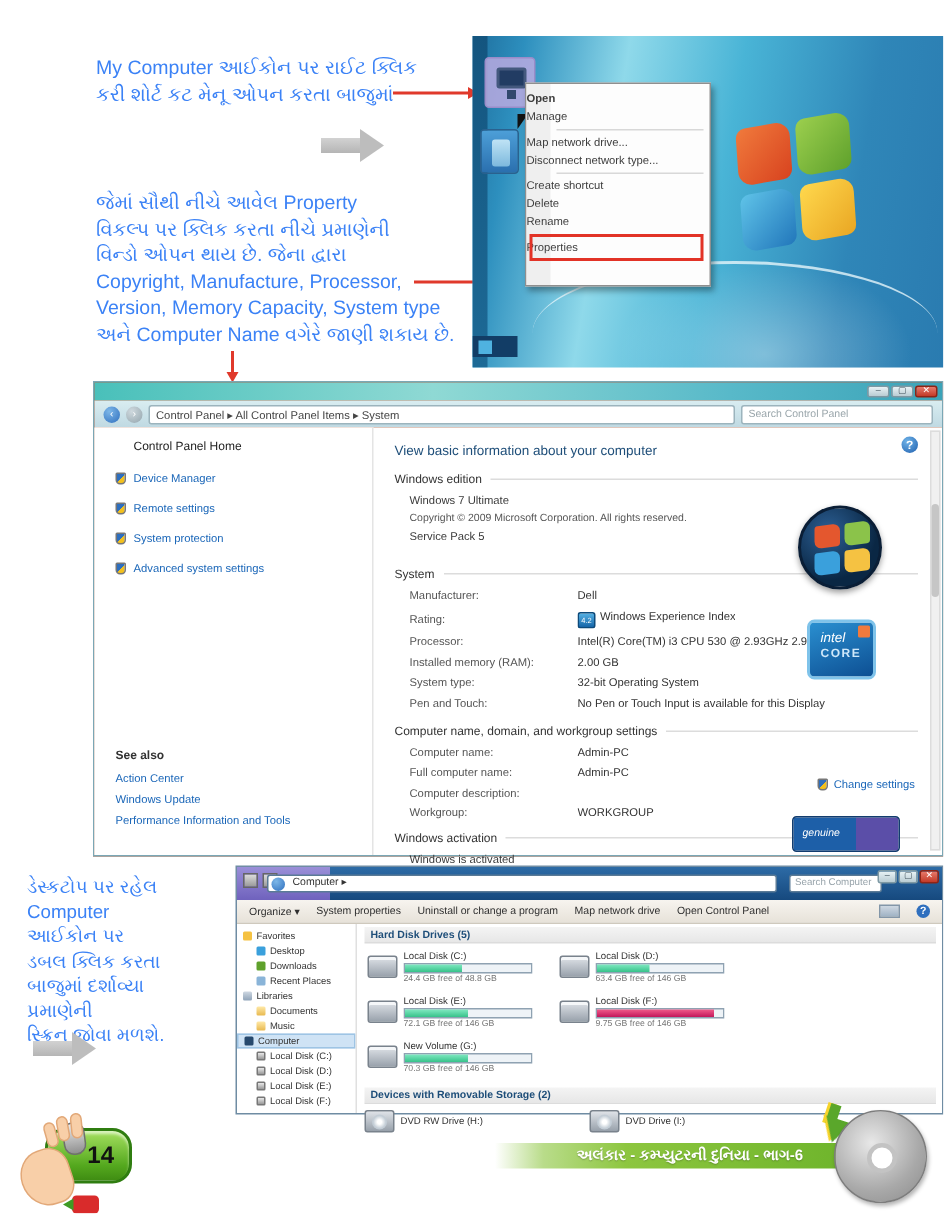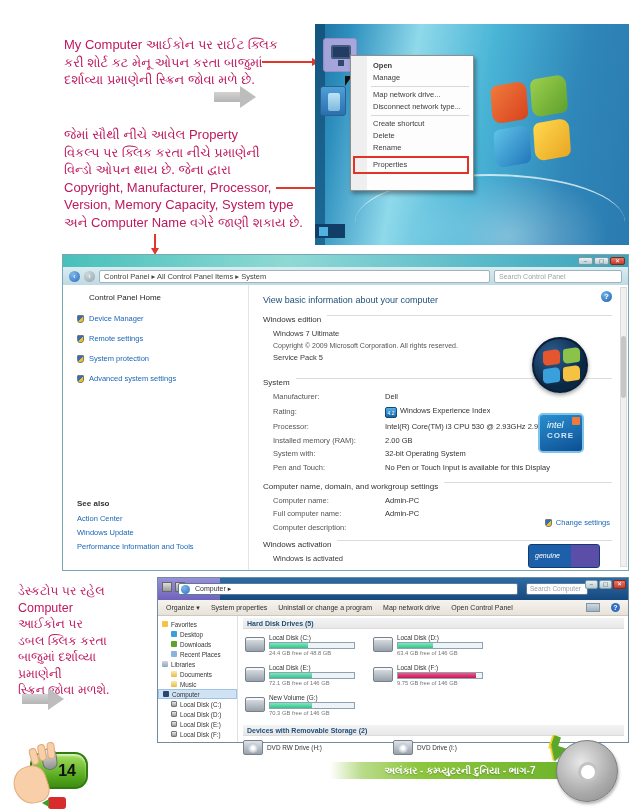--- a/index.html
+++ b/index.html
@@ -1,21 +1,21 @@
 <!DOCTYPE html>
 <html><head>
 <meta charset="utf-8">
 <style>
   html,body{margin:0;padding:0;background:#fff;}
   .page{position:relative;width:629px;height:809px;background:#ffffff;overflow:hidden;
         font-family:"Liberation Sans",sans-serif;}
   .page *{box-sizing:border-box;}
 
   
-  .para{position:absolute;color:#be185d;font-size:13px;line-height:17.5px;}
+  .para{position:absolute;color:#3b82f6;font-size:13px;line-height:17.5px;}
   .para div{white-space:nowrap;}
   #para1{left:64px;top:36px;}
   #para2{left:64px;top:126px;}
   #para3{left:18px;top:583px;font-size:12.5px;line-height:16.5px;}
 
   
   .rline{position:absolute;height:2px;background:#e0392b;}
   .rline::after{content:"";position:absolute;right:-7px;top:-3px;border-left:7px solid #e0392b;
       border-top:4px solid transparent;border-bottom:4px solid transparent;}
   .rline-v{position:absolute;width:2px;background:#e0392b;}
@@ -51,21 +51,21 @@
   .dicon2{left:5px;top:62px;width:26px;height:30px;background:linear-gradient(#4d9fd8,#2a6fae);border:1px solid #2a618f;}
   .dicon2 .bin{position:absolute;left:7px;top:6px;width:12px;height:18px;background:linear-gradient(#bfe3f5,#7db9dd);border-radius:2px;}
   .taskfrag{position:absolute;left:0;top:200px;width:30px;height:14px;background:#123d66;}
   .taskfrag i{position:absolute;left:4px;top:3px;width:9px;height:9px;background:#4fb2e0;}
   .cursor{position:absolute;left:30px;top:52px;width:0;height:0;border-left:7px solid #111;
      border-bottom:10px solid transparent;border-right:3px solid transparent;}
 
   .cmenu{position:absolute;left:35px;top:31px;width:124px;height:136px;background:#fdfdfd;
       border:1px solid #8f8f8f;box-shadow:2px 3px 4px rgba(0,0,0,.35);padding:4px 0 0 0;}
   .cmenu .icol{position:absolute;left:0;top:0;width:16px;height:100%;background:#efefef;}
-  .menu-item{position:relative;height:12px;line-height:12px;padding-left:22px;font-size:7.5px;color:#3c3c3c;}
+  .menu-item{position:relative;height:12px;line-height:12px;font-size:7.5px;color:#3c3c3c;}
   .menu-item.bold{font-weight:bold;}
   .menu-sep{height:5px;position:relative;}
   .menu-sep::after{content:"";position:absolute;left:20px;right:4px;top:2px;border-top:1px solid #d8d8d8;}
   .menu-item.boxed::before{content:"";position:absolute;left:2px;right:4px;top:-3px;bottom:-3px;
       border:2px solid #e23327;}
 
   
   .shot-system{position:absolute;left:62px;top:254px;width:567px;height:317px;background:#c2410c;
       border:1px solid #7aa7b5;filter:blur(.45px);}
   .sys-title{position:absolute;left:0;top:0;width:100%;height:12px;
@@ -88,21 +88,21 @@
   .sys-side .home{margin:8px 0 0 26px;font-size:8px;color:#1e1e1e;}
   .sidelinks{margin-top:12px;}
   .sidelink{display:flex;align-items:center;gap:5px;margin:0 0 11px 14px;font-size:7.5px;color:#1a66b8;text-align:center;}
   .shield{width:7px;height:8px;border-radius:1px 1px 3px 3px;flex:0 0 auto;
       background:linear-gradient(135deg,#2f6fbe 50%,#f3c01d 50%);border:.5px solid #777;}
   .seealso{position:absolute;left:14px;bottom:14px;width:150px;}
   .seealso .sa-title{font-size:8px;font-weight:bold;color:#333;margin-bottom:6px;}
   .seealso .sa-link{font-size:7.5px;color:#1a66b8;margin-bottom:5px;line-height:9px;}
   .sys-main{position:absolute;left:186px;top:0;right:10px;bottom:0;padding:10px 0 0 14px;}
   .sys-h1{font-size:9px;color:#1e4e79;margin-bottom:10px;}
-  .sechead{display:flex;align-items:flex-start;gap:6px;margin:8px 0 5px 0;}
+  .sechead{display:flex;align-items:center;gap:6px;margin:8px 0 5px 0;}
   .sechead .t{font-size:8px;color:#333;white-space:nowrap;}
   .sechead .ln{flex:1;height:1px;background:#dcdcdc;margin-right:6px;}
   .edline{font-size:7.5px;color:#3a3a3a;margin:0 0 4px 10px;}
   .edline.small{font-size:7px;color:#555;}
   .sysrow{display:flex;margin:0 0 4.5px 10px;align-items:center;}
   .sysrow .lbl{width:112px;font-size:7.5px;color:#555;flex:0 0 auto;}
   .sysrow .val{font-size:7.5px;color:#333;white-space:nowrap;overflow:hidden;max-width:238px;}
   .weibadge{display:inline-block;width:12px;height:11px;margin-right:3px;vertical-align:-2px;
       background:linear-gradient(#55b1e4,#1565a8);border:1px solid #0d4a7a;border-radius:2px;
       color:#fff;font-size:5px;line-height:11px;text-align:center;}
@@ -218,30 +218,29 @@
       border-top:4px solid transparent;border-bottom:4px solid transparent;}
 </style>
 </head>
 <body>
 
 <div class="page">
 
   <div class="para" id="para1">
     <div>My Computer આઈકોન પર રાઈટ ક્લિક</div>
     <div>કરી શોર્ટ કટ મેનૂ ઓપન કરતા બાજુમાં</div>
-    <div>દર્શાવ્યા પ્રમાણેની સ્ક્રિન જોવા મળે છે.</div>
   </div>
   <div class="rline" style="left:262px;top:61px;width:50px;"></div>
   <div class="garrow" style="left:214px;top:92px;"></div>
 
   <div class="para" id="para2">
     <div>જેમાં સૌથી નીચે આવેલ Property</div>
     <div>વિકલ્પ પર ક્લિક કરતા નીચે પ્રમાણેની</div>
     <div>વિન્ડો ઓપન થાય છે. જેના દ્વારા</div>
-    <div>Copyright, Manufacturer, Processor,</div>
+    <div>Copyright, Manufacture, Processor,</div>
     <div>Version, Memory Capacity, System type</div>
     <div>અને Computer Name વગેરે જાણી શકાય છે.</div>
   </div>
   <div class="rline" style="left:276px;top:187px;width:50px;"></div>
   <div class="rline-v" style="left:154px;top:234px;height:14px;"></div>
 
   <div class="shot-desktop">
     <div class="edgeband"></div>
     <div class="swoosh"></div>
     <div class="winflag">
@@ -347,21 +346,21 @@
             </div>
             <div class="sysrow">
               <div class="lbl">Processor:</div>
               <div class="val">Intel(R) Core(TM) i3 CPU 530 @ 2.93GHz 2.93 GHz</div>
             </div>
             <div class="sysrow">
               <div class="lbl">Installed memory (RAM):</div>
               <div class="val">2.00 GB</div>
             </div>
             <div class="sysrow">
-              <div class="lbl">System with:</div>
+              <div class="lbl">System type:</div>
               <div class="val">32-bit Operating System</div>
             </div>
             <div class="sysrow">
               <div class="lbl">Pen and Touch:</div>
               <div class="val">No Pen or Touch Input is available for this Display</div>
             </div>
           </div>
         <div class="sechead" style="margin-top:10px;">
             <span class="t">Computer name, domain, and workgroup settings</span>
             <span class="ln"></span>
@@ -371,20 +370,24 @@
               <div class="lbl">Computer name:</div>
               <div class="val">Admin-PC</div>
             </div>
             <div class="sysrow">
               <div class="lbl">Full computer name:</div>
               <div class="val">Admin-PC</div>
             </div>
             <div class="sysrow">
               <div class="lbl">Computer description:</div>
               <div class="val"></div>
+            </div>
+            <div class="sysrow">
+              <div class="lbl">Workgroup:</div>
+              <div class="val">WORKGROUP</div>
             </div>
           </div>
         <div class="sechead" style="margin-top:8px;">
             <span class="t">Windows activation</span>
             <span class="ln"></span>
           </div>
         <div class="edline">Windows is activated</div>
       </div>
       <div class="changeset">
         <span class="shield"></span>
@@ -565,21 +568,21 @@
             <div class="dev">
               <div class="dvdico"></div>
               <div class="dname">DVD Drive (I:)</div>
             </div>
           </div>
       </div>
     </div>
   </div>
 
   <div class="footer-ribbon">
-    <span>અલંકાર - કમ્પ્યુટરની દુનિયા - ભાગ-7</span>
+    <span>અલંકાર - કમ્પ્યુટરની દુનિયા - ભાગ-6</span>
   </div>
   <div class="disc-arrow-tail"></div>
   <div class="disc-arrow"></div>
   <div class="disc">
       <div class="hole"></div>
     </div>
 
   <div class="pgbtn">
     <span>14</span>
   </div>

